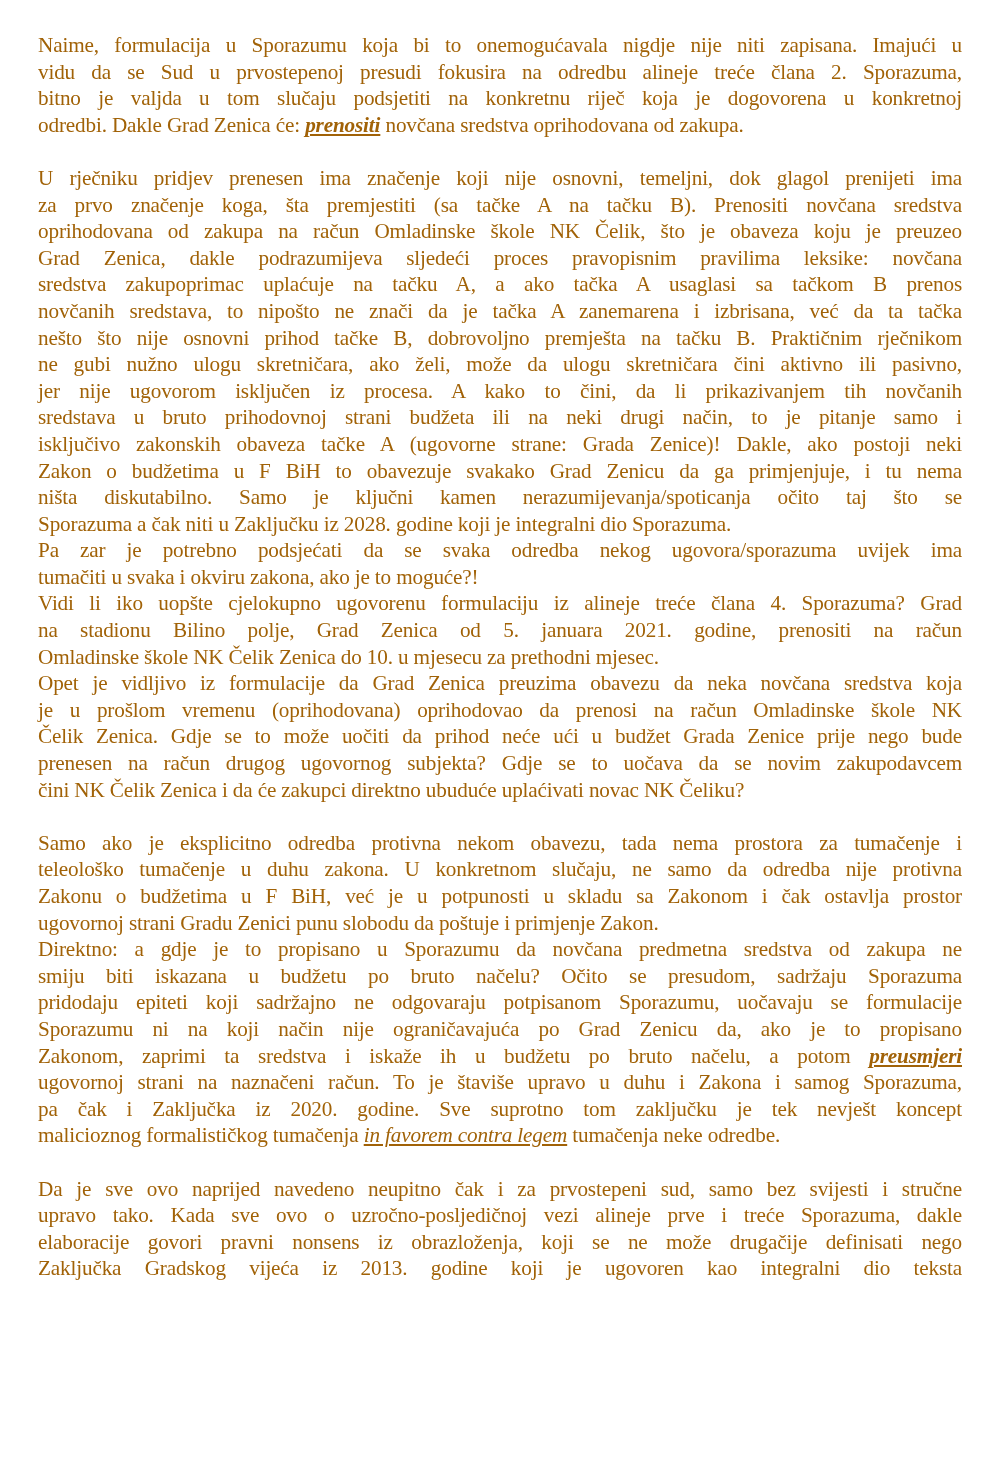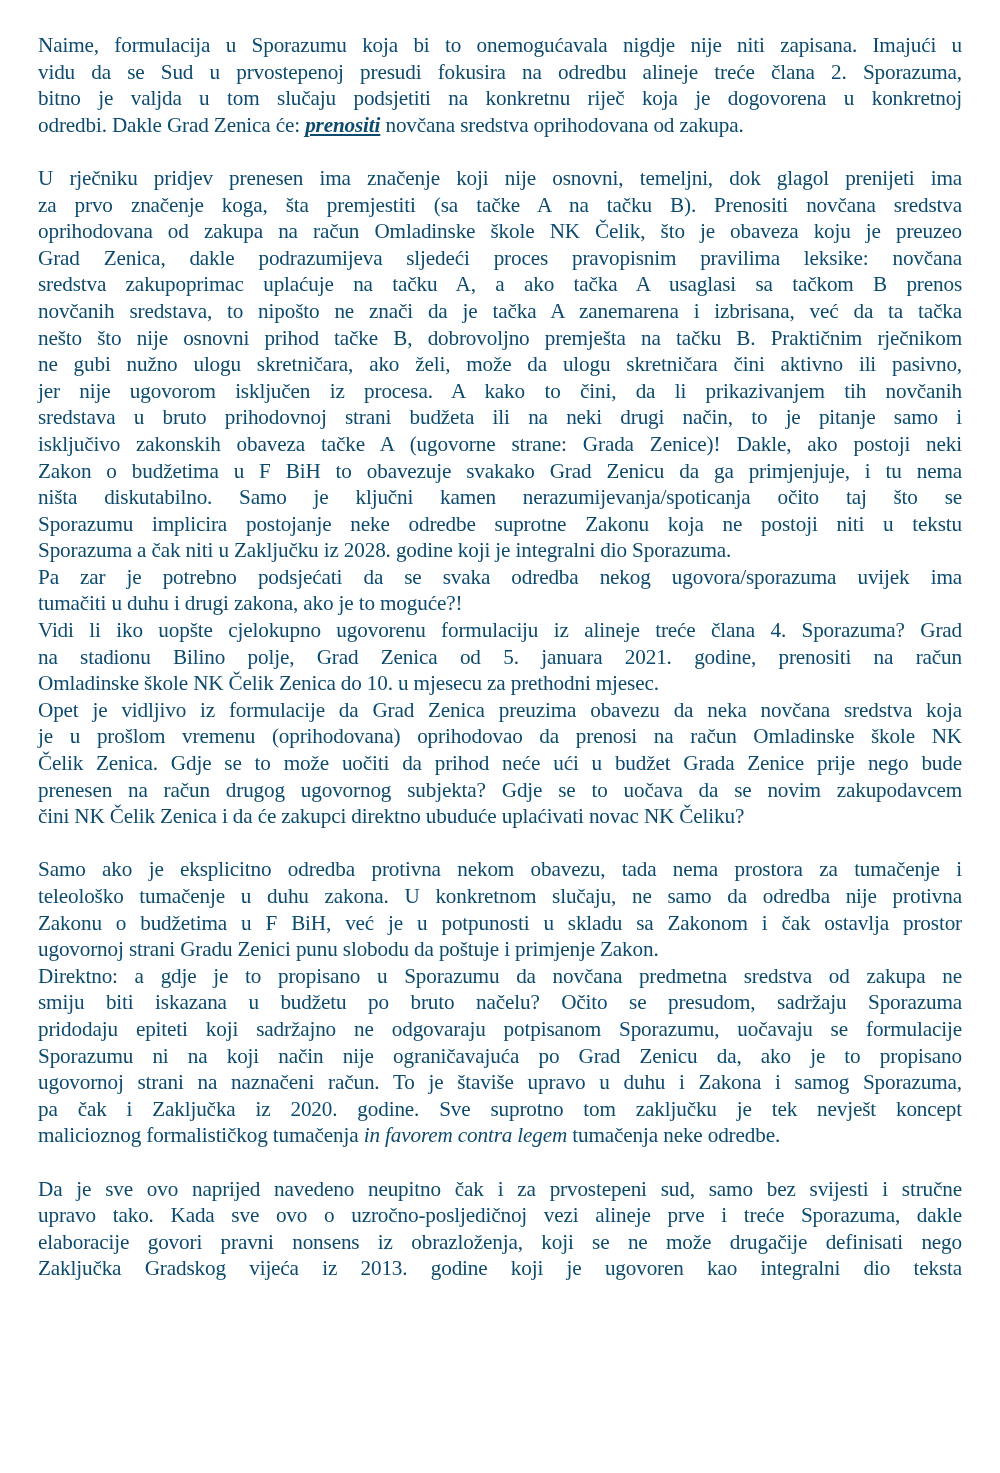--- a/index.html
+++ b/index.html
@@ -1,29 +1,29 @@
 <!DOCTYPE html>
 <html><head>
 <meta charset="utf-8">
 <style>
   html, body { margin: 0; padding: 0; background: #ffffff; }
   body { width: 1000px; height: 1473px; overflow: hidden; position: relative; }
   .page {
     position: absolute; left: 38px; top: 32px; width: 924px;
     font-family: "Liberation Serif", serif;
-    font-size: 21.2px; line-height: 26.6px; color: #0c4a6e;
+    font-size: 21.2px; line-height: 26.6px; color: #a16207;
     text-align: justify;
     letter-spacing: -0.15px;
   }
   .para { margin: 0; }
   .gap { height: 26.6px; }
   .line { display: block; text-align: justify; text-align-last: justify; white-space: nowrap; }
   .line.last { text-align-last: left; }
   .bui { font-weight: bold; font-style: italic; text-decoration: underline; text-decoration-thickness: 2px; text-underline-offset: 2px; }
-  .it { font-style: italic; }
+  .it { font-style: italic; text-decoration: underline; }
 </style>
 </head>
 <body>
 
 <div class="page">
 
   <div class="para">
     <span class="line">Naime, formulacija u Sporazumu koja bi to onemogućavala nigdje nije niti zapisana. Imajući u</span>
     <span class="line">vidu da se Sud u prvostepenoj presudi fokusira na odredbu alineje treće člana 2. Sporazuma,</span>
     <span class="line">bitno je valjda u tom slučaju podsjetiti na konkretnu riječ koja je dogovorena u konkretnoj</span>
@@ -39,27 +39,26 @@
     <span class="line">Grad Zenica, dakle podrazumijeva sljedeći proces pravopisnim pravilima leksike: novčana</span>
     <span class="line">sredstva zakupoprimac uplaćuje na tačku A, a ako tačka A usaglasi sa tačkom B prenos</span>
     <span class="line">novčanih sredstava, to nipošto ne znači da je tačka A zanemarena i izbrisana, već da ta tačka</span>
     <span class="line">nešto što nije osnovni prihod tačke B, dobrovoljno premješta na tačku B. Praktičnim rječnikom</span>
     <span class="line">ne gubi nužno ulogu skretničara, ako želi, može da ulogu skretničara čini aktivno ili pasivno,</span>
     <span class="line">jer nije ugovorom isključen iz procesa. A kako to čini, da li prikazivanjem tih novčanih</span>
     <span class="line">sredstava u bruto prihodovnoj strani budžeta ili na neki drugi način, to je pitanje samo i</span>
     <span class="line">isključivo zakonskih obaveza tačke A (ugovorne strane: Grada Zenice)! Dakle, ako postoji neki</span>
     <span class="line">Zakon o budžetima u F BiH to obavezuje svakako Grad Zenicu da ga primjenjuje, i tu nema</span>
     <span class="line">ništa diskutabilno. Samo je ključni kamen nerazumijevanja/spoticanja očito taj što se</span>
-    <span class="line">Sporazumu implicira postojanje neke odredbe suprotne Zakonu koja ne postoji niti u tekstu</span>
     <span class="line last">Sporazuma a čak niti u Zaključku iz 2028. godine koji je integralni dio Sporazuma.</span>
   </div>
 
   <div class="para">
     <span class="line">Pa zar je potrebno podsjećati da se svaka odredba nekog ugovora/sporazuma uvijek ima</span>
-    <span class="line last">tumačiti u duhu i drugi zakona, ako je to moguće?!</span>
+    <span class="line last">tumačiti u svaka i okviru zakona, ako je to moguće?!</span>
   </div>
 
   <div class="para">
     <span class="line">Vidi li iko uopšte cjelokupno ugovorenu formulaciju iz alineje treće člana 4. Sporazuma? Grad</span>
     <span class="line">na stadionu Bilino polje, Grad Zenica od 5. januara 2021. godine, prenositi na račun</span>
     <span class="line last">Omladinske škole NK Čelik Zenica do 10. u mjesecu za prethodni mjesec.</span>
   </div>
 
   <div class="para">
     <span class="line">Opet je vidljivo iz formulacije da Grad Zenica preuzima obavezu da neka novčana sredstva koja</span>
@@ -76,20 +75,21 @@
     <span class="line">teleološko tumačenje u duhu zakona. U konkretnom slučaju, ne samo da odredba nije protivna</span>
     <span class="line">Zakonu o budžetima u F BiH, već je u potpunosti u skladu sa Zakonom i čak ostavlja prostor</span>
     <span class="line last">ugovornoj strani Gradu Zenici punu slobodu da poštuje i primjenje Zakon.</span>
   </div>
 
   <div class="para">
     <span class="line">Direktno: a gdje je to propisano u Sporazumu da novčana predmetna sredstva od zakupa ne</span>
     <span class="line">smiju biti iskazana u budžetu po bruto načelu? Očito se presudom, sadržaju Sporazuma</span>
     <span class="line">pridodaju epiteti koji sadržajno ne odgovaraju potpisanom Sporazumu, uočavaju se formulacije</span>
     <span class="line">Sporazumu ni na koji način nije ograničavajuća po Grad Zenicu da, ako je to propisano</span>
+    <span class="line"><span>Zakonom, zaprimi ta sredstva i iskaže ih u budžetu po bruto načelu, a potom </span><span class="bui">preusmjeri</span></span>
     <span class="line">ugovornoj strani na naznačeni račun. To je štaviše upravo u duhu i Zakona i samog Sporazuma,</span>
     <span class="line">pa čak i Zaključka iz 2020. godine. Sve suprotno tom zaključku je tek nevješt koncept</span>
     <span class="line last"><span>malicioznog formalističkog tumačenja </span><span class="it">in favorem contra legem</span><span> tumačenja neke odredbe.</span></span>
   </div>
 
   <div class="gap"></div>
 
   <div class="para">
     <span class="line">Da je sve ovo naprijed navedeno neupitno čak i za prvostepeni sud, samo bez svijesti i stručne</span>
     <span class="line">upravo tako. Kada sve ovo o uzročno-posljedičnoj vezi alineje prve i treće Sporazuma, dakle</span>

